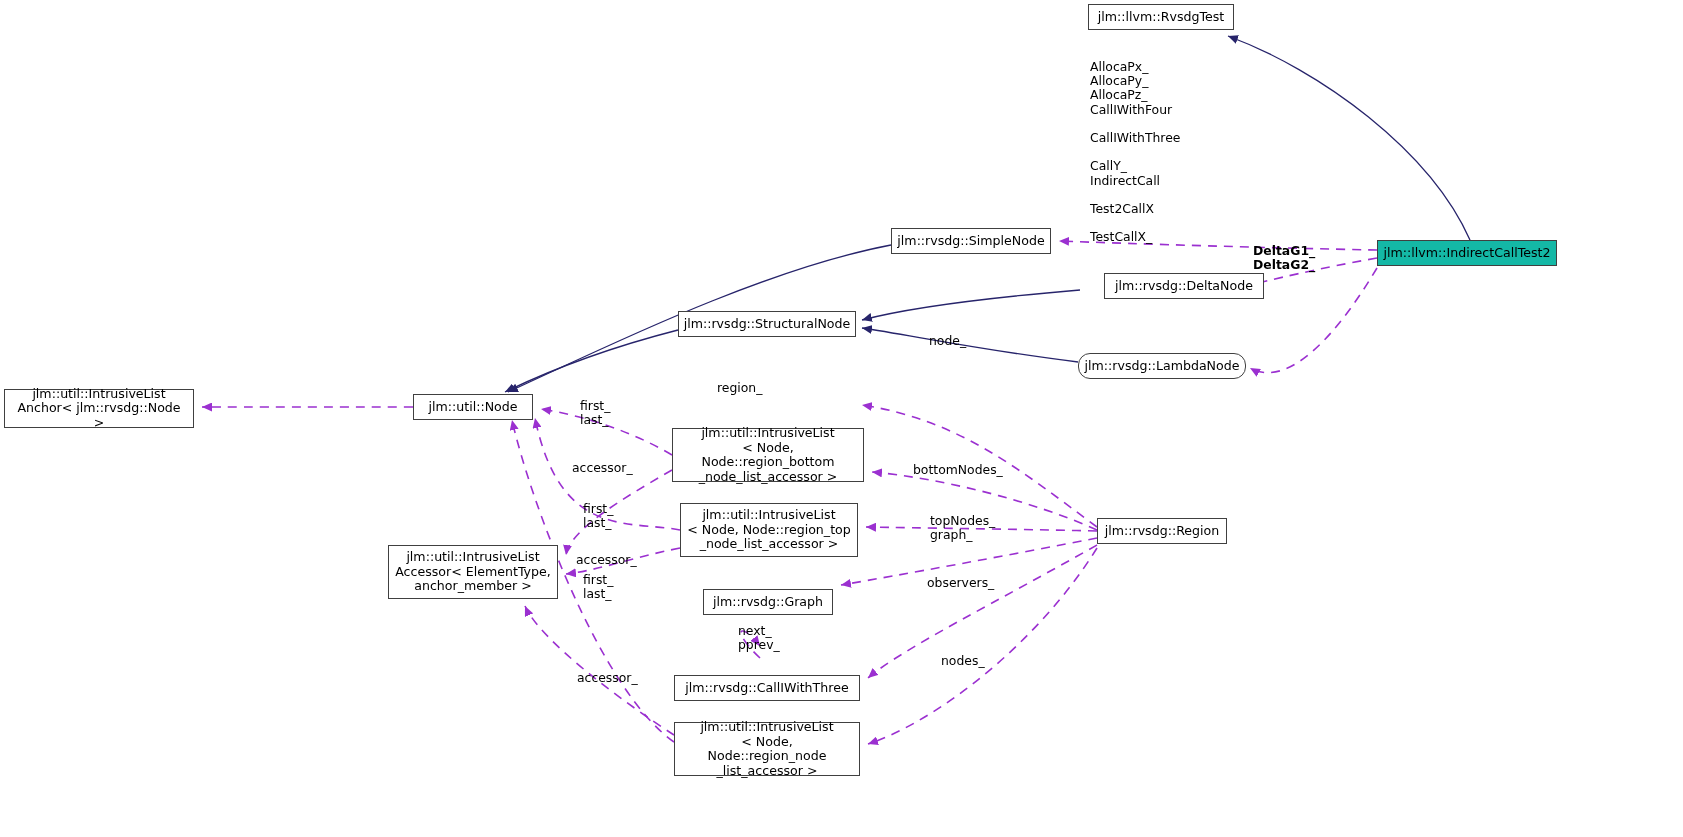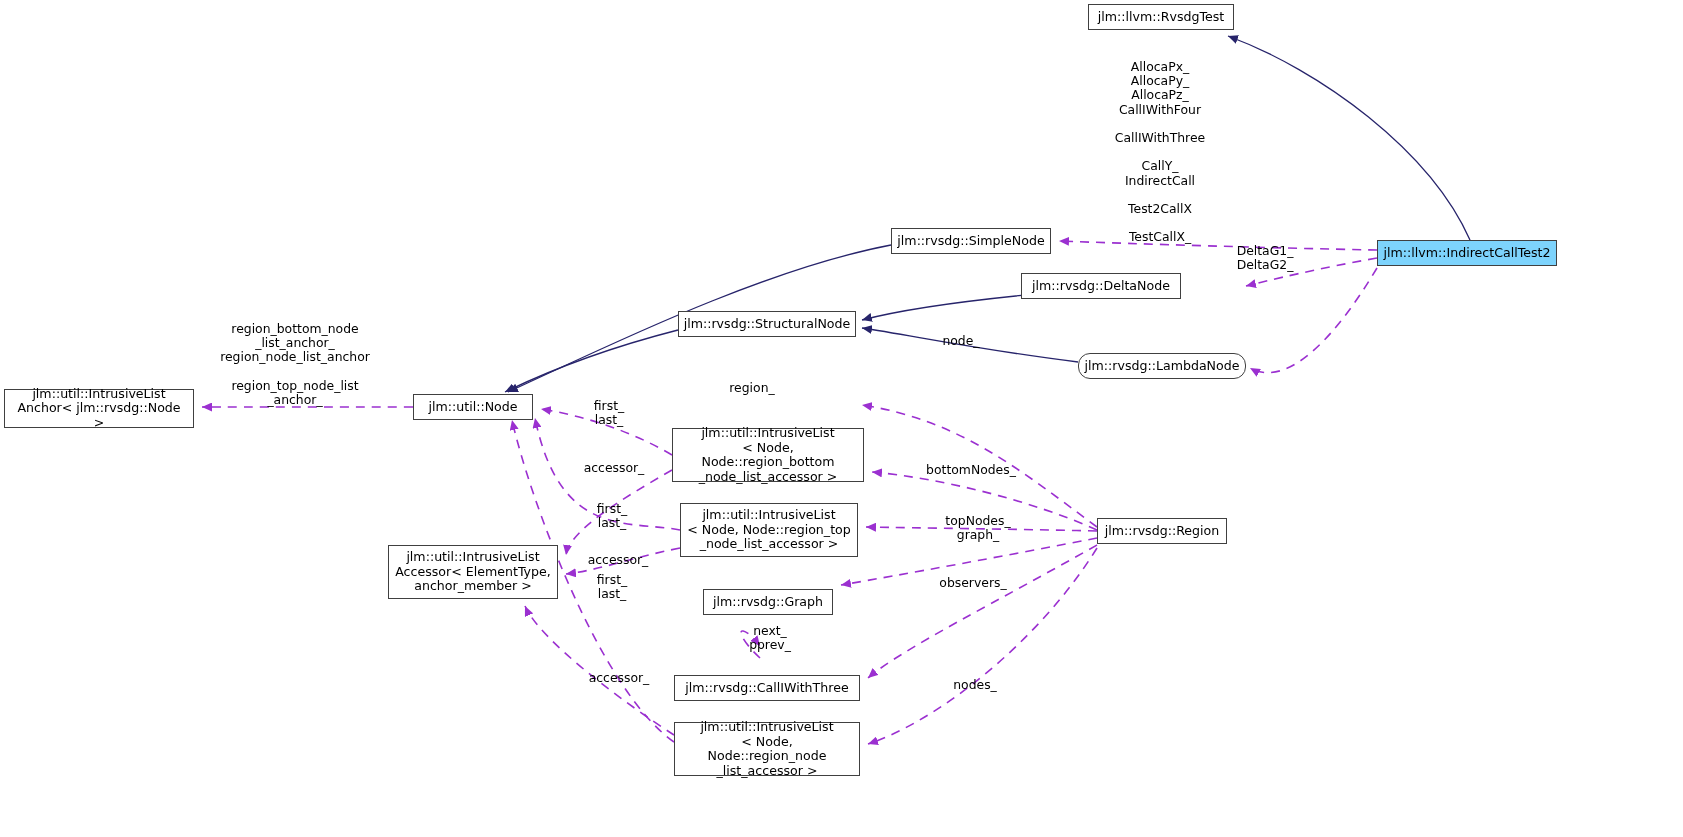--- a/index.html
+++ b/index.html
@@ -2,23 +2,23 @@
 <html><head>
 <meta charset="utf-8">
 <style>
   html,body{margin:0;padding:0;background:#ffffff;}
   #stage{position:relative;width:1683px;height:837px;background:#ffffff;
          font-family:"DejaVu Sans","Liberation Sans",sans-serif;overflow:hidden;}
   svg.edges{position:absolute;left:0;top:0;width:1683px;height:837px;pointer-events:none;}
   .node{position:absolute;box-sizing:border-box;border:1px solid #404040;background:#ffffff;
         display:flex;align-items:center;justify-content:center;text-align:center;
         font-size:12.6px;color:#000000;line-height:14.5px;padding:2px 6px;white-space:pre-line;}
-  .node.hl{background:#7dd3fc;border:1px solid #404040;}
+  .node.hl{background:#14b8a6;border:1px solid #404040;}
   .elabel{position:absolute;font-size:12.4px;color:#000000;line-height:14.2px;
-          text-align:center;white-space:pre-line;}
+          white-space:pre-line;}
 </style>
 </head>
 <body>
 
 <div id="stage">
 
   <svg class="edges" viewBox="0 0 1683 837">
     <defs>
       <marker id="inh" markerWidth="11" markerHeight="9" refX="10" refY="4.5" orient="auto" markerUnits="userSpaceOnUse">
         <path d="M0,0 L10,4.5 L0,9 z" fill="#27246b"></path>
@@ -55,21 +55,21 @@
       <path d="M674,742 C600,690 530,500 512,420"></path>
       <path d="M760,658 C730,630 740,620 760,646"></path>
     </g>
   </svg>
 
   <div></div>
   <div></div>
 <div class="node" style="left: 1088px; top: 4px; width: 146px; height: 26px;">jlm::llvm::RvsdgTest</div>
     <div class="node hl" style="left: 1377px; top: 240px; width: 180px; height: 26px;">jlm::llvm::IndirectCallTest2</div>
     <div class="node" style="left: 891px; top: 228px; width: 160px; height: 26px;">jlm::rvsdg::SimpleNode</div>
-    <div class="node" style="left: 1021px; top: 273px; width: 160px; height: 26px;">jlm::rvsdg::DeltaNode</div>
+    <div class="node" style="left: 1104px; top: 273px; width: 160px; height: 26px;">jlm::rvsdg::DeltaNode</div>
     <div class="node" style="left: 678px; top: 311px; width: 178px; height: 26px;">jlm::rvsdg::StructuralNode</div>
     <div class="node" style="left: 1078px; top: 353px; width: 168px; height: 26px; border-radius: 12px;">jlm::rvsdg::LambdaNode</div>
     <div class="node" style="left: 413px; top: 394px; width: 120px; height: 26px;">jlm::util::Node</div>
     <div class="node" style="left: 4px; top: 389px; width: 190px; height: 39px;">jlm::util::IntrusiveList
 Anchor&lt; jlm::rvsdg::Node &gt;</div>
     <div class="node" style="left: 672px; top: 428px; width: 192px; height: 54px;">jlm::util::IntrusiveList
 &lt; Node, Node::region_bottom
 _node_list_accessor &gt;</div>
     <div class="node" style="left: 680px; top: 503px; width: 178px; height: 54px;">jlm::util::IntrusiveList
 &lt; Node, Node::region_top
@@ -89,39 +89,33 @@
 CallIWithFour
 
 CallIWithThree
 
 CallY_
 IndirectCall
 
 Test2CallX
 
 TestCallX_</div>
-    <div class="elabel" style="left: 1213px; top: 244px; width: 104px;">DeltaG1_
+    <div class="elabel" style="left: 1253px; top: 244px; width: 104px; font-weight: bold;">DeltaG1_
 DeltaG2_</div>
-    <div class="elabel" style="left: 210px; top: 322px; width: 170px;">region_bottom_node
-_list_anchor_
-region_node_list_anchor
-
-region_top_node_list
-_anchor_</div>
     <div class="elabel" style="left: 929px; top: 334px; width: 64px;">node_</div>
     <div class="elabel" style="left: 717px; top: 381px; width: 70px;">region_</div>
     <div class="elabel" style="left: 580px; top: 399px; width: 58px;">first_
 last_</div>
     <div class="elabel" style="left: 913px; top: 463px; width: 116px;">bottomNodes_</div>
     <div class="elabel" style="left: 572px; top: 461px; width: 84px;">accessor_</div>
     <div class="elabel" style="left: 583px; top: 502px; width: 58px;">first_
 last_</div>
     <div class="elabel" style="left: 930px; top: 514px; width: 96px;">topNodes_
 graph_</div>
     <div class="elabel" style="left: 576px; top: 553px; width: 84px;">accessor_</div>
     <div class="elabel" style="left: 583px; top: 573px; width: 58px;">first_
 last_</div>
     <div class="elabel" style="left: 927px; top: 576px; width: 92px;">observers_</div>
     <div class="elabel" style="left: 738px; top: 624px; width: 64px;">next_
 pprev_</div>
-    <div class="elabel" style="left: 941px; top: 654px; width: 68px; margin-top: 24px;">nodes_</div>
+    <div class="elabel" style="left: 941px; top: 654px; width: 68px;">nodes_</div>
     <div class="elabel" style="left: 577px; top: 671px; width: 84px;">accessor_</div>
   </div>
 
 </body></html>

